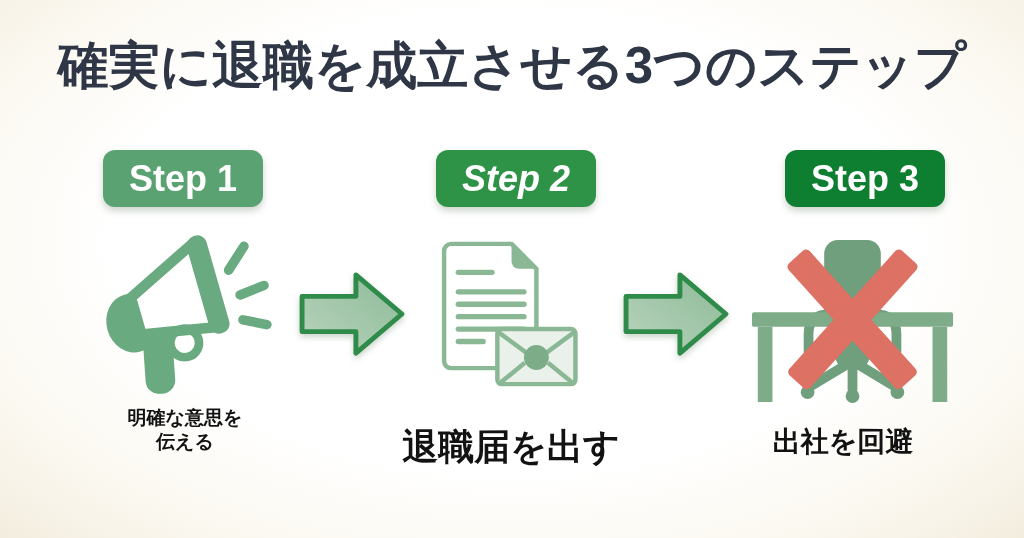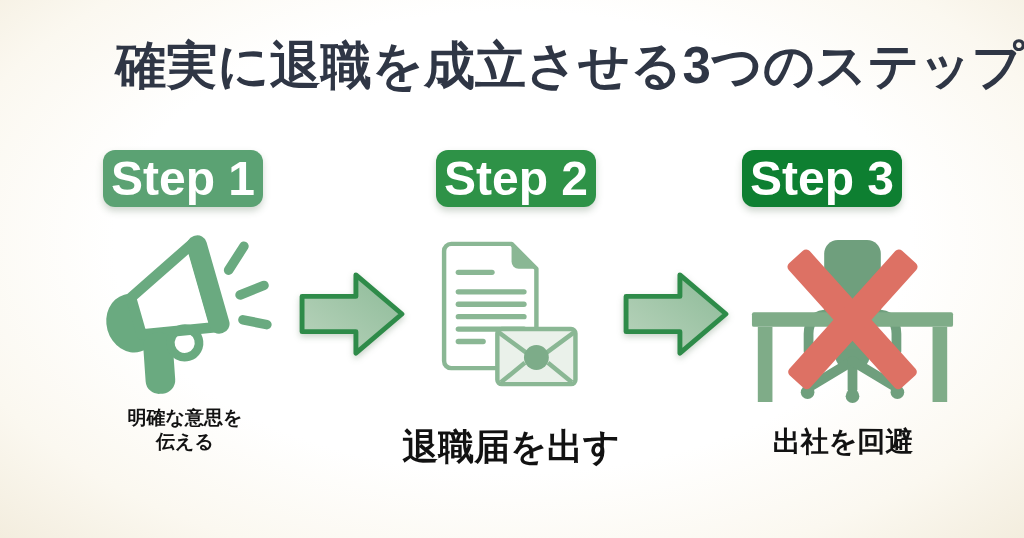--- a/index.html
+++ b/index.html
@@ -6,32 +6,32 @@
   body{
     width:1024px;height:538px;overflow:hidden;
     font-family:"Liberation Sans","DejaVu Sans",sans-serif;
   }
   .stage{
     position:relative;width:1024px;height:538px;
     background:radial-gradient(ellipse at 50% 45%, #ffffff 55%, #fbf8f0 80%, #f3edde 100%);
   }
   .title{
     position:absolute;top:32px;left:0;width:1024px;
-    text-align:right;font-size:51px;font-weight:900;
+    text-align:center;font-size:51px;font-weight:900;
     color:#2f3645;letter-spacing:0px;white-space:nowrap;
   }
   .badge{
     position:absolute;top:150px;width:160px;height:57px;
     border-radius:12px;display:flex;align-items:center;justify-content:center;
-    color:#ffffff;font-size:48px;font-weight:800;
+    color:#ffffff;font-size:36px;font-weight:800;
     box-shadow:0 4px 7px rgba(60,90,60,0.25);
   }
   .badge1{left:103px;}
   .badge2{left:436px;}
-  .badge3{left:742px;}
+  .badge3{left:785px;}
   .icon-box{position:absolute;}
   .iconbox1{left:82px;top:230px;width:192px;height:172px;}
   .iconbox2{left:437px;top:234px;width:142px;height:160px;}
   .iconbox3{left:750px;top:232px;width:205px;height:176px;}
   .arrow{position:absolute;top:267px;width:108px;height:94px;filter:drop-shadow(0 3px 3px rgba(40,80,40,0.25));}
   .arrow1{left:298px;}
   .arrow2{left:622px;}
   .caption{
     position:absolute;width:300px;text-align:center;
     font-size:19px;font-weight:800;color:#121212;
@@ -43,21 +43,21 @@
   svg{display:block;width:100%;height:100%;}
 </style>
 </head>
 <body>
 
 <div class="stage">
 
   <div class="title">確実に退職を成立させる3つのステップ</div>
 
   <div class="badge badge1" style="background-color: rgb(91, 162, 115);">Step 1</div>
-  <div class="badge badge2" style="background-color: rgb(46, 146, 71);">Step 2</div>
+  <div class="badge badge2" style="background-color: rgb(46, 146, 71); font-style: italic;">Step 2</div>
   <div class="badge badge3" style="background-color: rgb(14, 127, 49);">Step 3</div>
 
   <div class="icon-box iconbox1">
     <svg viewBox="0 0 200 180" xmlns="http://www.w3.org/2000/svg">
       <g transform="rotate(-16 100 90)">
         <ellipse cx="52" cy="84" rx="27" ry="31" fill="#6aaa80"></ellipse>
         <polygon points="58,58 134,22 134,112 58,98" fill="#ffffff" stroke="#6aaa80" stroke-width="11" stroke-linejoin="round"></polygon>
         <rect x="129" y="14" width="21" height="106" rx="10" fill="#6aaa80"></rect>
         <rect x="52" y="100" width="31" height="64" rx="14" fill="#6aaa80" transform="rotate(12 67 132)"></rect>
         <circle cx="99" cy="119" r="15" fill="none" stroke="#6aaa80" stroke-width="9"></circle>

